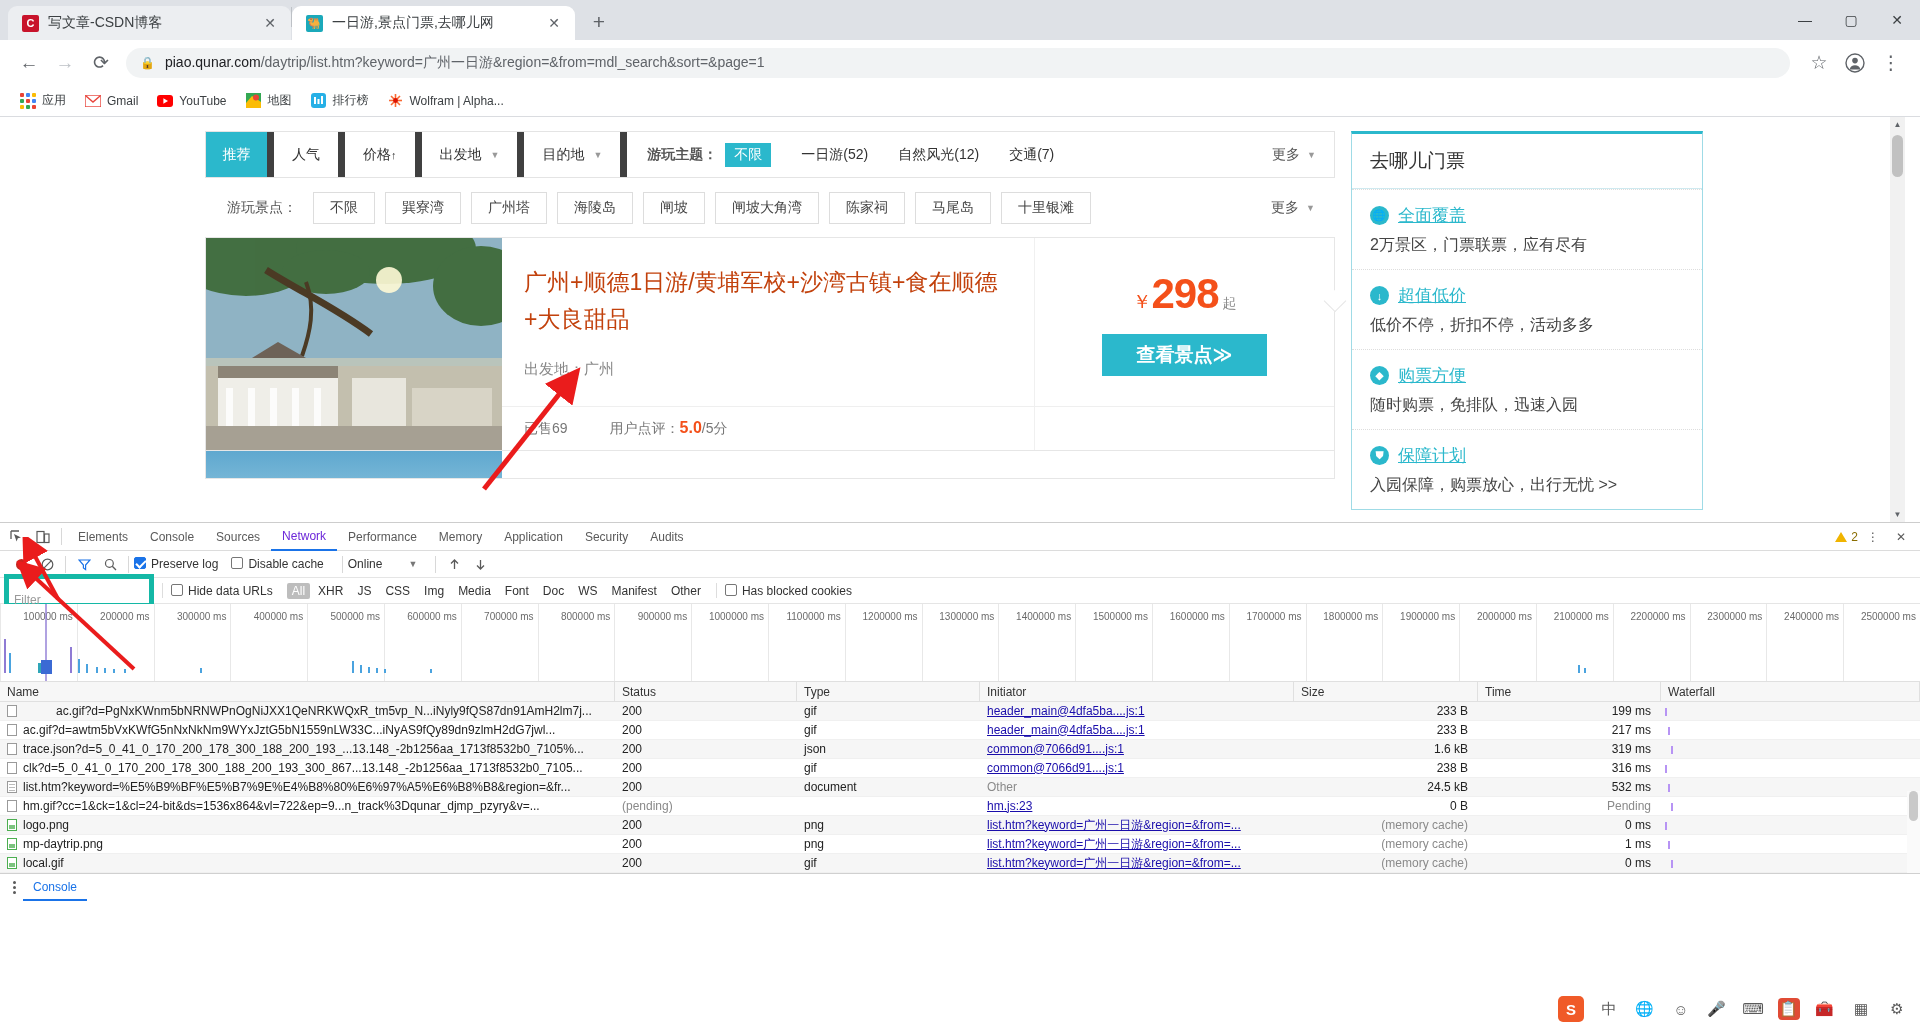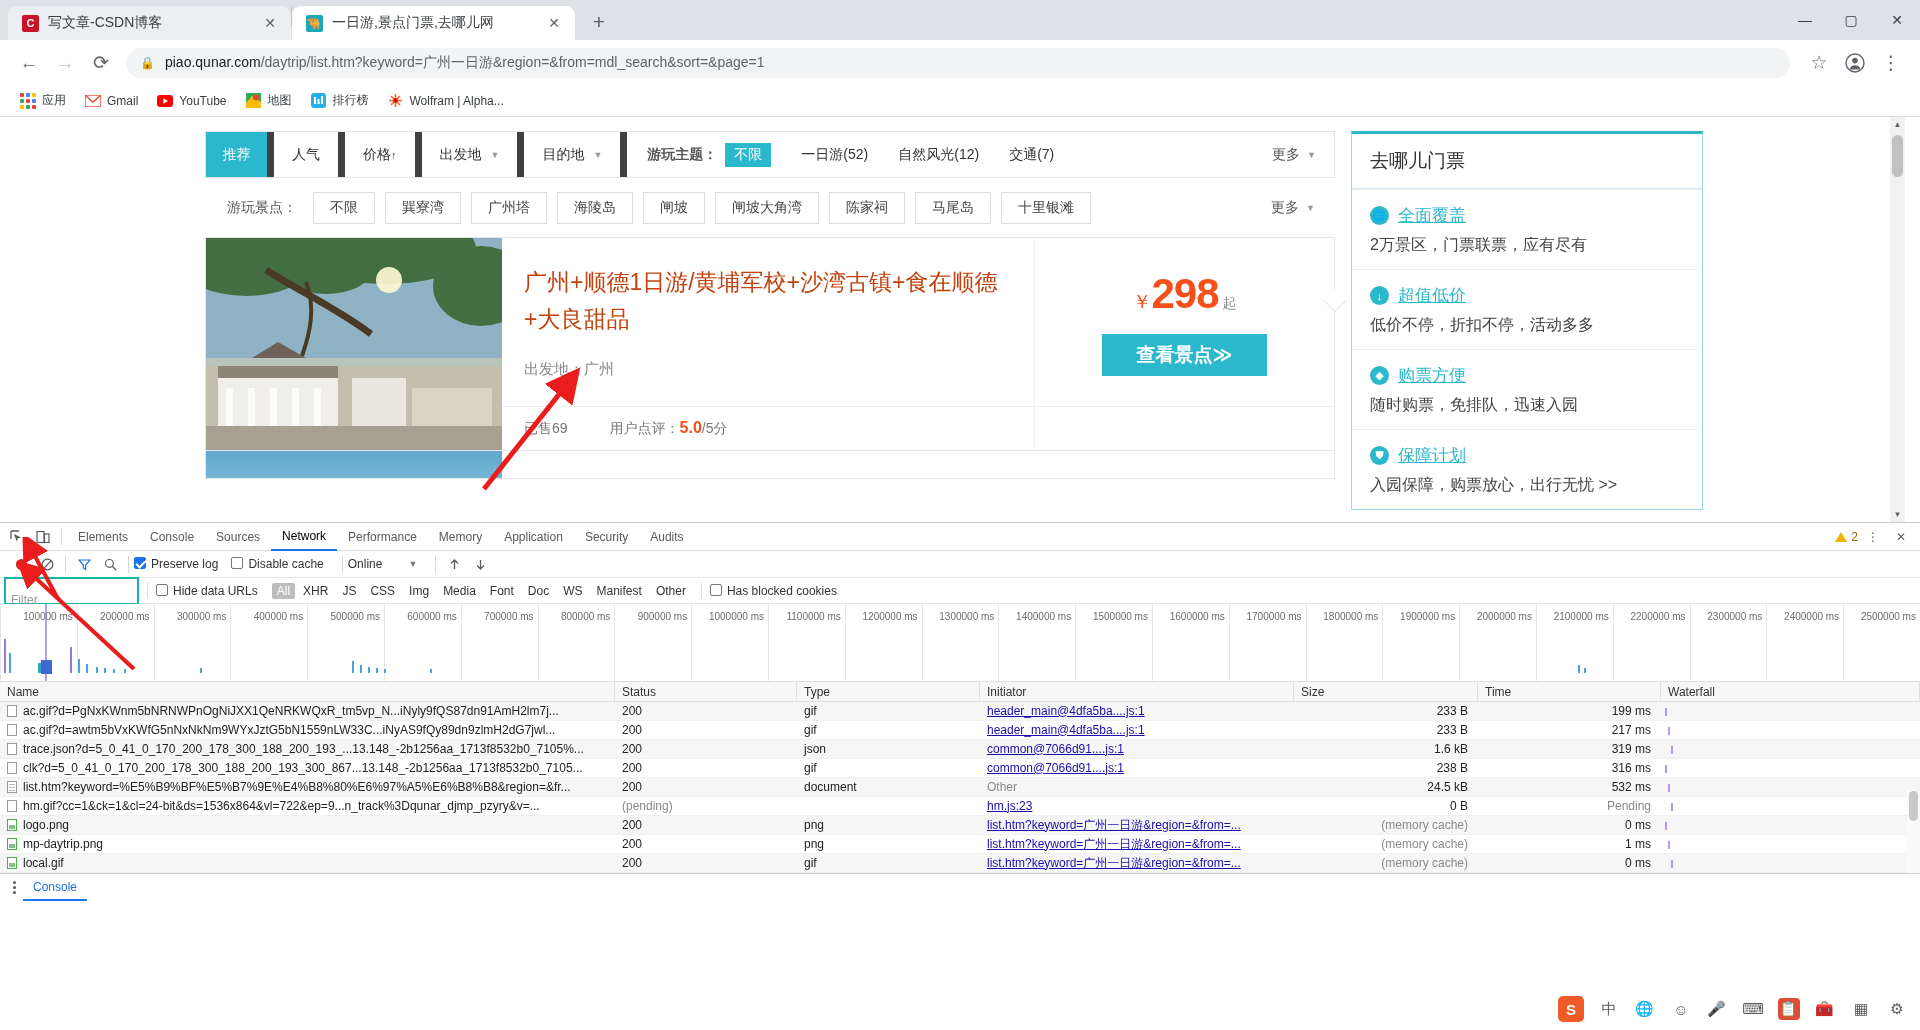--- a/index.html
+++ b/index.html
@@ -190,42 +190,42 @@
   #devtools { background:#fff; border-top:1px solid #cdcdcd; height: 379px; position:relative; }
 
   .dt-tabbar {
     height: 28px; display:flex; align-items:center; gap:0;
     border-bottom:1px solid #dcdcdc; padding-left: 4px; background:#fff;
     font-size: 12px; color:#5a5a5a;
   }
   .dt-iconbtn { width:26px; height:26px; display:flex; align-items:center; justify-content:center; color:#5a5a5a;}
   .dt-vsep { width:1px; height:17px; background:#d8d8d8; margin:0 5px; }
   .dt-tab { padding: 0 11px; height:28px; display:flex; align-items:center; white-space:nowrap;}
-  .dt-tab.sel { color:#000000; border-bottom:2px solid #1a73e8; }
+  .dt-tab.sel { color:#6d28d9; border-bottom:2px solid #1a73e8; }
   .dt-right { margin-left:auto; display:flex; align-items:center; gap:2px; padding-right:6px;}
   .warnbadge { display:flex; align-items:center; gap:4px; color:#8a6d00; font-size:12px; }
   .tri { width:0;height:0;border-left:6px solid transparent;border-right:6px solid transparent;border-bottom:10px solid #f0b400;position:relative;}
 
   .dt-toolbar {
     height: 27px; display:flex; align-items:center; gap:0; padding-left:8px;
     border-bottom:1px solid #e5e5e5; font-size:12px; color:#333;
   }
   .recdot { width:11px;height:11px;border-radius:50%;background:#c8271f; }
   .cbx { width:12px;height:12px;border:1px solid #767676;border-radius:2px;background:#fff;display:inline-block;vertical-align:middle;}
   .cbx.on { background:#1a73e8;border-color:#1a73e8; position:relative;}
   .cbx.on:after{content:"";position:absolute;left:3px;top:0px;width:4px;height:8px;border:solid #fff;border-width:0 2px 2px 0;transform:rotate(45deg);}
   .tb-item { display:flex; align-items:flex-start; gap:5px; margin-right:13px; white-space:nowrap;}
   .selbox { display:flex; align-items:center; gap:26px; color:#333;}
 
   .dt-filterbar {
     height: 26px; display:flex; align-items:center; padding-left:4px;
     border-bottom:1px solid #e5e5e5; font-size:12px; color:#333; gap:0;
   }
   .filterinput {
-    width: 135px; height:19px; border:2px solid #14b8a6; background:#fff;
+    width: 150px; height:19px; border:5px solid #14b8a6; background:#fff;
     font-size:12px; color:#9a9a9a; padding:12px 5px; line-height:19px;
   }
   .ftype { padding:1px 6px; margin:0 1px; white-space:nowrap; }
   .ftype.all { background:#bdbdbd; color:#fff; border-radius:2px; padding:1px 5px;}
   .fsep { width:1px;height:15px;background:#ddd;margin:0 8px;}
 
   .timeline { height: 78px; position:relative; border-bottom:1px solid #e0e0e0; background:#fff; overflow:hidden;}
   .tl-ticks { position:absolute; inset:0; display:flex; }
   .tl-tick { flex:1; border-left:1px solid #e8e8e8; position:relative; }
   .tl-tick span { position:absolute; right:4px; top:7px; font-size:10px; color:#6b6b6b; white-space:nowrap;}
@@ -788,21 +788,21 @@
     <div class="gh" style="width:314px">Initiator</div>
     <div class="gh" style="width:184px">Size</div>
     <div class="gh" style="width:183px">Time</div>
     <div class="gh" style="flex:1">Waterfall</div>
   </div>
 
   <div class="grid-body" id="gridbody">
       <div class="grow alt">
         <div class="gc name" style="width: 615px;">
           <span class="fileicon"></span>
-          <span style="overflow: hidden; text-overflow: ellipsis; white-space: nowrap;">ac.gif?d=PgNxKWnm5bNRNWPnOgNiJXX1QeNRKWQxR_tm5vp_N...iNyly9fQS87dn91AmH2lm7j...</span>
+          <span style="overflow: hidden; text-overflow: ellipsis; white-space: nowrap; margin-left: 33px;">ac.gif?d=PgNxKWnm5bNRNWPnOgNiJXX1QeNRKWQxR_tm5vp_N...iNyly9fQS87dn91AmH2lm7j...</span>
         </div>
         <div class="gc " style="width: 182px;">200</div>
         <div class="gc " style="width: 183px;">gif</div>
         <div class="gc init" style="width: 314px;"><a href="#">header_main@4dfa5ba....js:1</a></div>
         <div class="gc num" style="width: 184px;">233 B</div>
         <div class="gc num" style="width: 183px;">199 ms</div>
         <div class="gc wf" style="flex: 1 1 0%;">
           <span class="wfbar" style="left: 4px;"></span>
         </div>
       </div>

